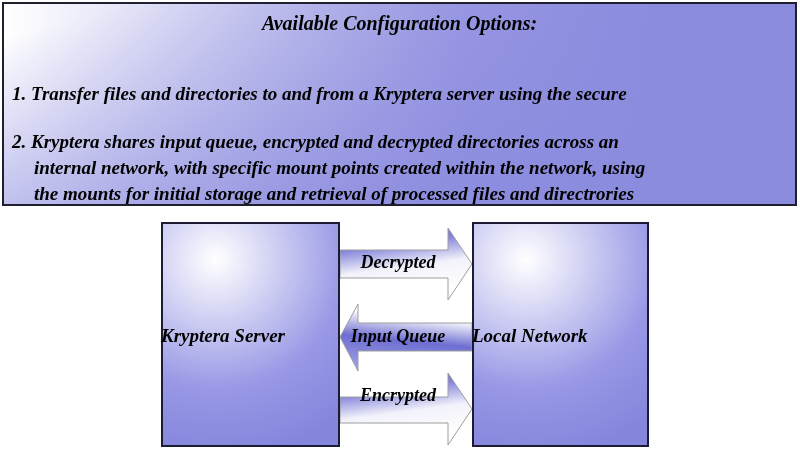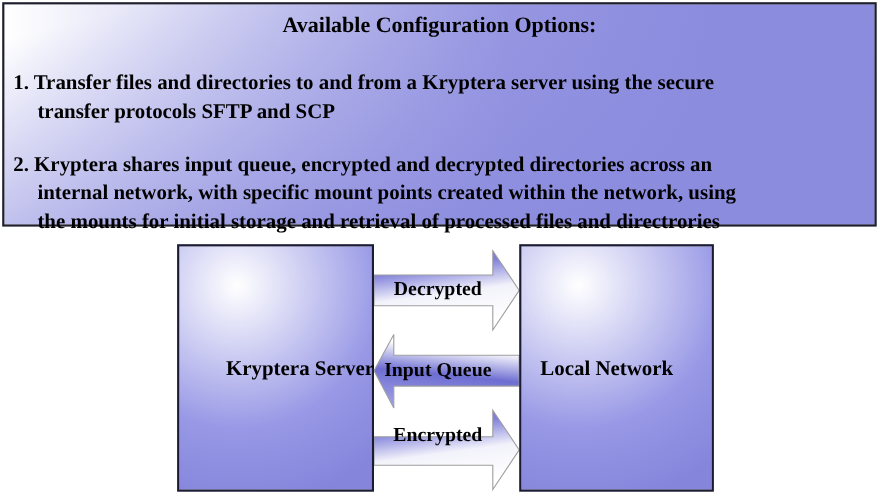--- a/index.html
+++ b/index.html
@@ -1,50 +1,50 @@
 <!DOCTYPE html>
 <html><head>
 <meta charset="utf-8">
 <style>
   * { margin:0; padding:0; box-sizing:border-box; }
   html,body { width:800px; height:453px; background:#ffffff; overflow:hidden; }
   body { font-family:"Liberation Serif","DejaVu Serif",serif; color:#000; position:relative; }
 
-  .slide { position:absolute; inset:0; width:800px; height:453px; }
+  .slide { position:absolute; inset:0; width:800px; height:453px;font-style:italic; }
 
   
   .panel {
     position:absolute; left:2px; top:2px; width:795px; height:204px;
     border:2px solid #1f1f2e;
     background:
       linear-gradient(to right, rgba(140,140,223,0) 0%, rgba(140,140,223,0.88) 58%, #8c8cdf 82%),
       linear-gradient(165deg, #ffffff 8%, #8e8ee0 82%);
     padding-top:6px;
   }
   .panel-title {
     text-align:center; font-weight:bold; font-size:20px; line-height:26px;
   }
   .options { padding-left:8px; padding-right:10px; }
   .option { font-weight:bold; font-size:19px; line-height:26px; }
-  .option.o1 { margin-top:27px; }
+  .option.o1 { margin-top:45px; }
   .option.o2 { margin-top:22px; }
   .option .line { white-space:nowrap; }
   .option .line.cont { padding-left:22px; }
 
   
   .node {
     position:absolute; top:222px; height:225px;
     border:2px solid #1b1b33;
     background:radial-gradient(circle 200px at 30% 16%, #ffffff 0%, #9898e6 65%, #8585dc 100%);
   }
   .node.left  { left:161px; width:179px; }
   .node.right { left:472px; width:177px; }
   .node-label {
     position:absolute; top:325px; font-weight:bold; font-size:19px; line-height:22px;
-    text-align:right;
+    text-align:left;
   }
   .node-label.left  { left:161px; width:179px; }
   .node-label.right { left:472px; width:140px; }
 
   
   svg.arrows { position:absolute; left:0; top:0; width:800px; height:453px; }
   .arrow-label {
     position:absolute; left:340px; width:116px; text-align:center;
     font-weight:bold; font-size:18px; line-height:22px;
   }
@@ -55,21 +55,20 @@
 </head>
 <body>
 
 <div class="slide">
 
   <div class="panel">
     <div class="panel-title">Available Configuration Options:</div>
     <div class="options">
       <div class="option o1">
         <div class="line">1. Transfer files and directories to and from a Kryptera server using the secure</div>
-        <div class="line cont">transfer protocols SFTP and SCP</div>
       </div>
       <div class="option o2">
         <div class="line">2. Kryptera shares input queue, encrypted and decrypted directories across an</div>
         <div class="line cont">internal network, with specific mount points created within the network, using</div>
         <div class="line cont">the mounts for initial storage and retrieval of processed files and directrories</div>
       </div>
     </div>
   </div>
 
   <div>

